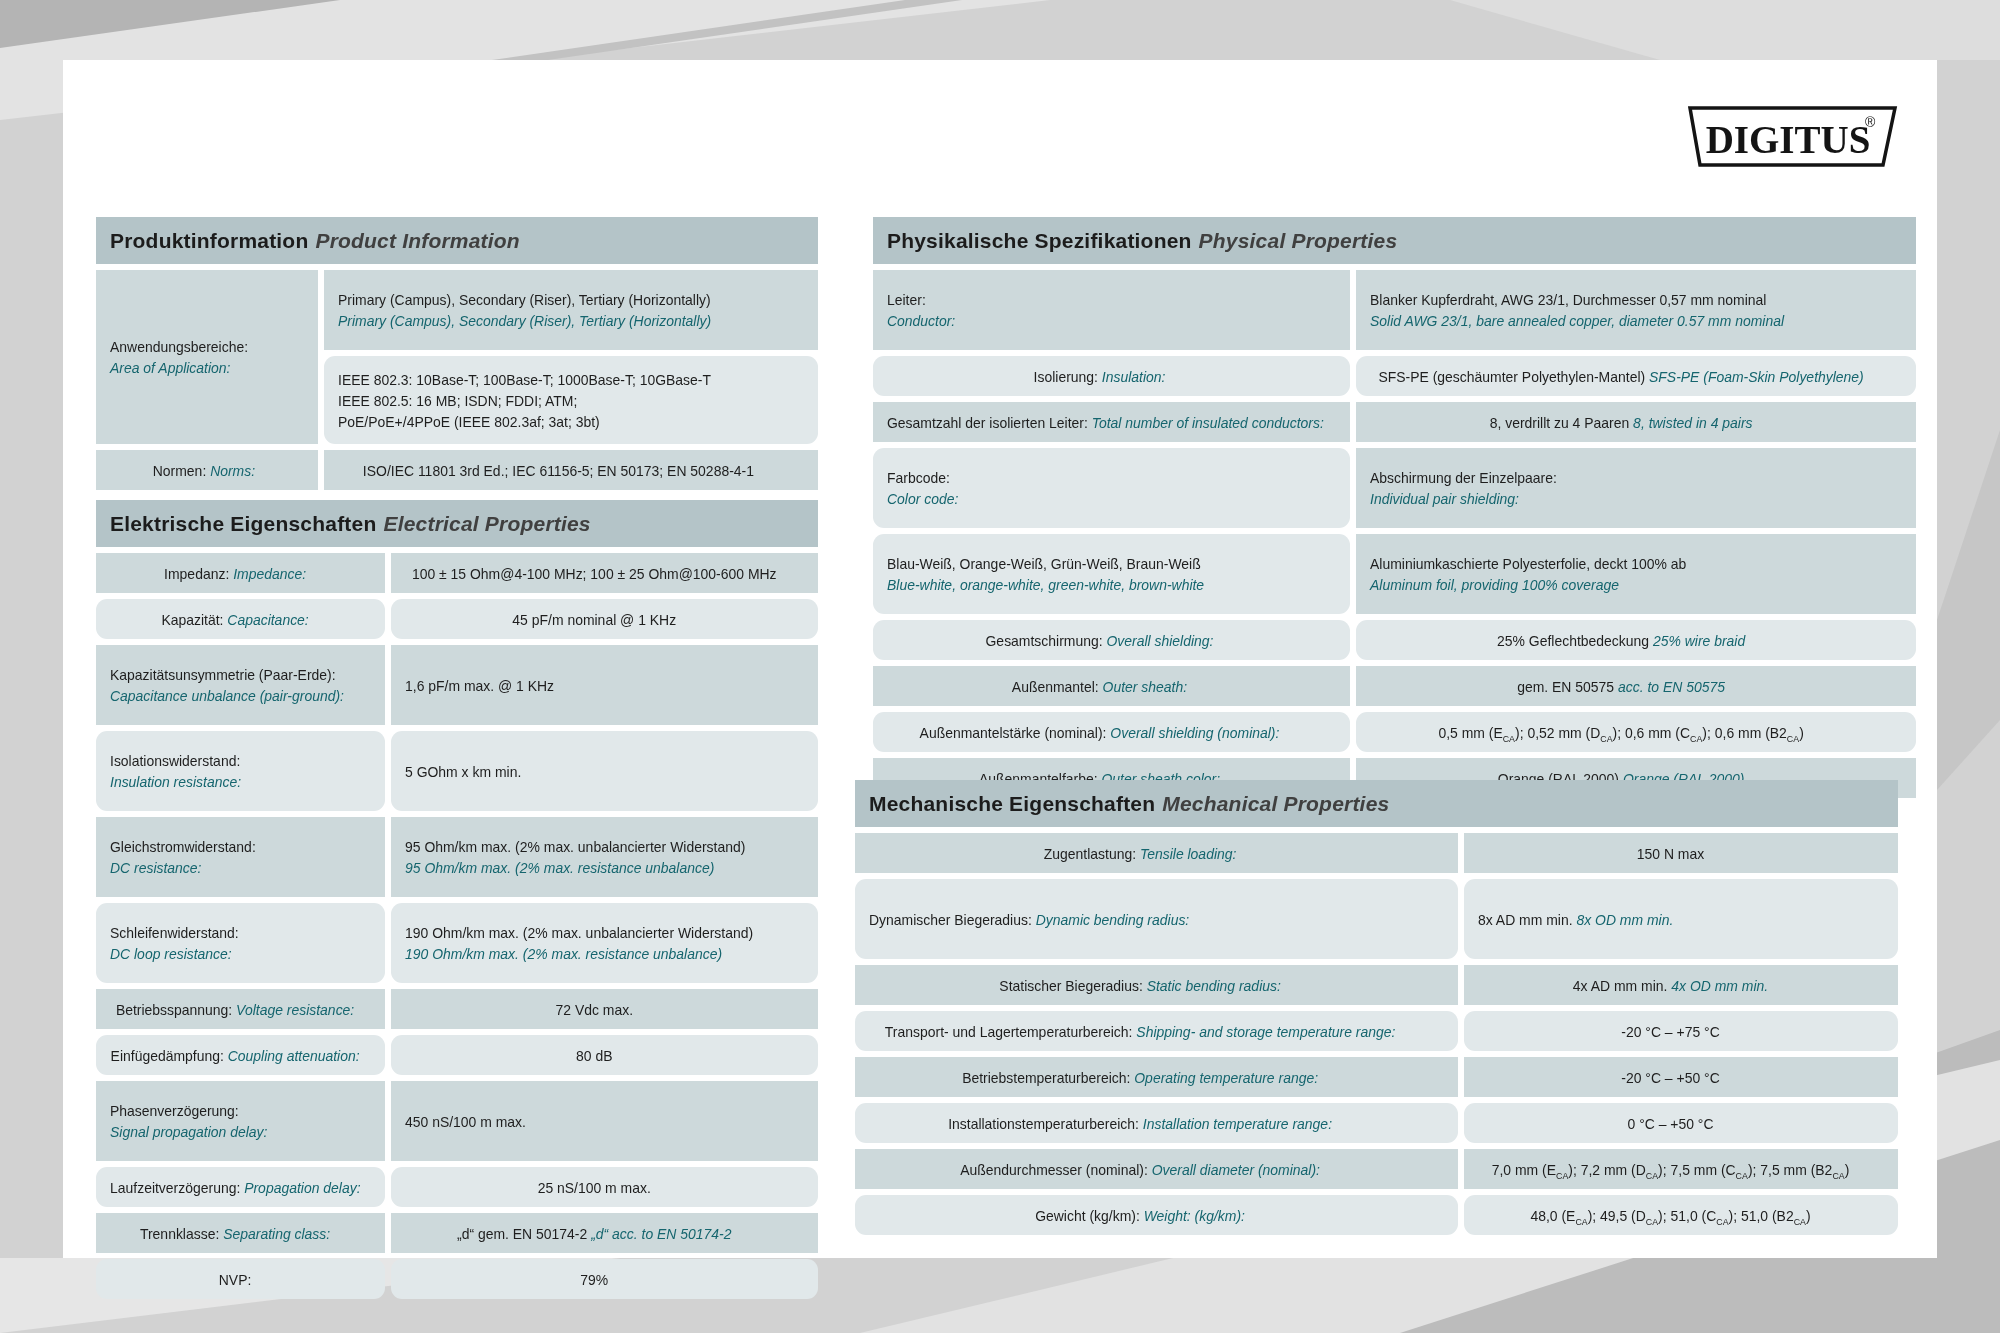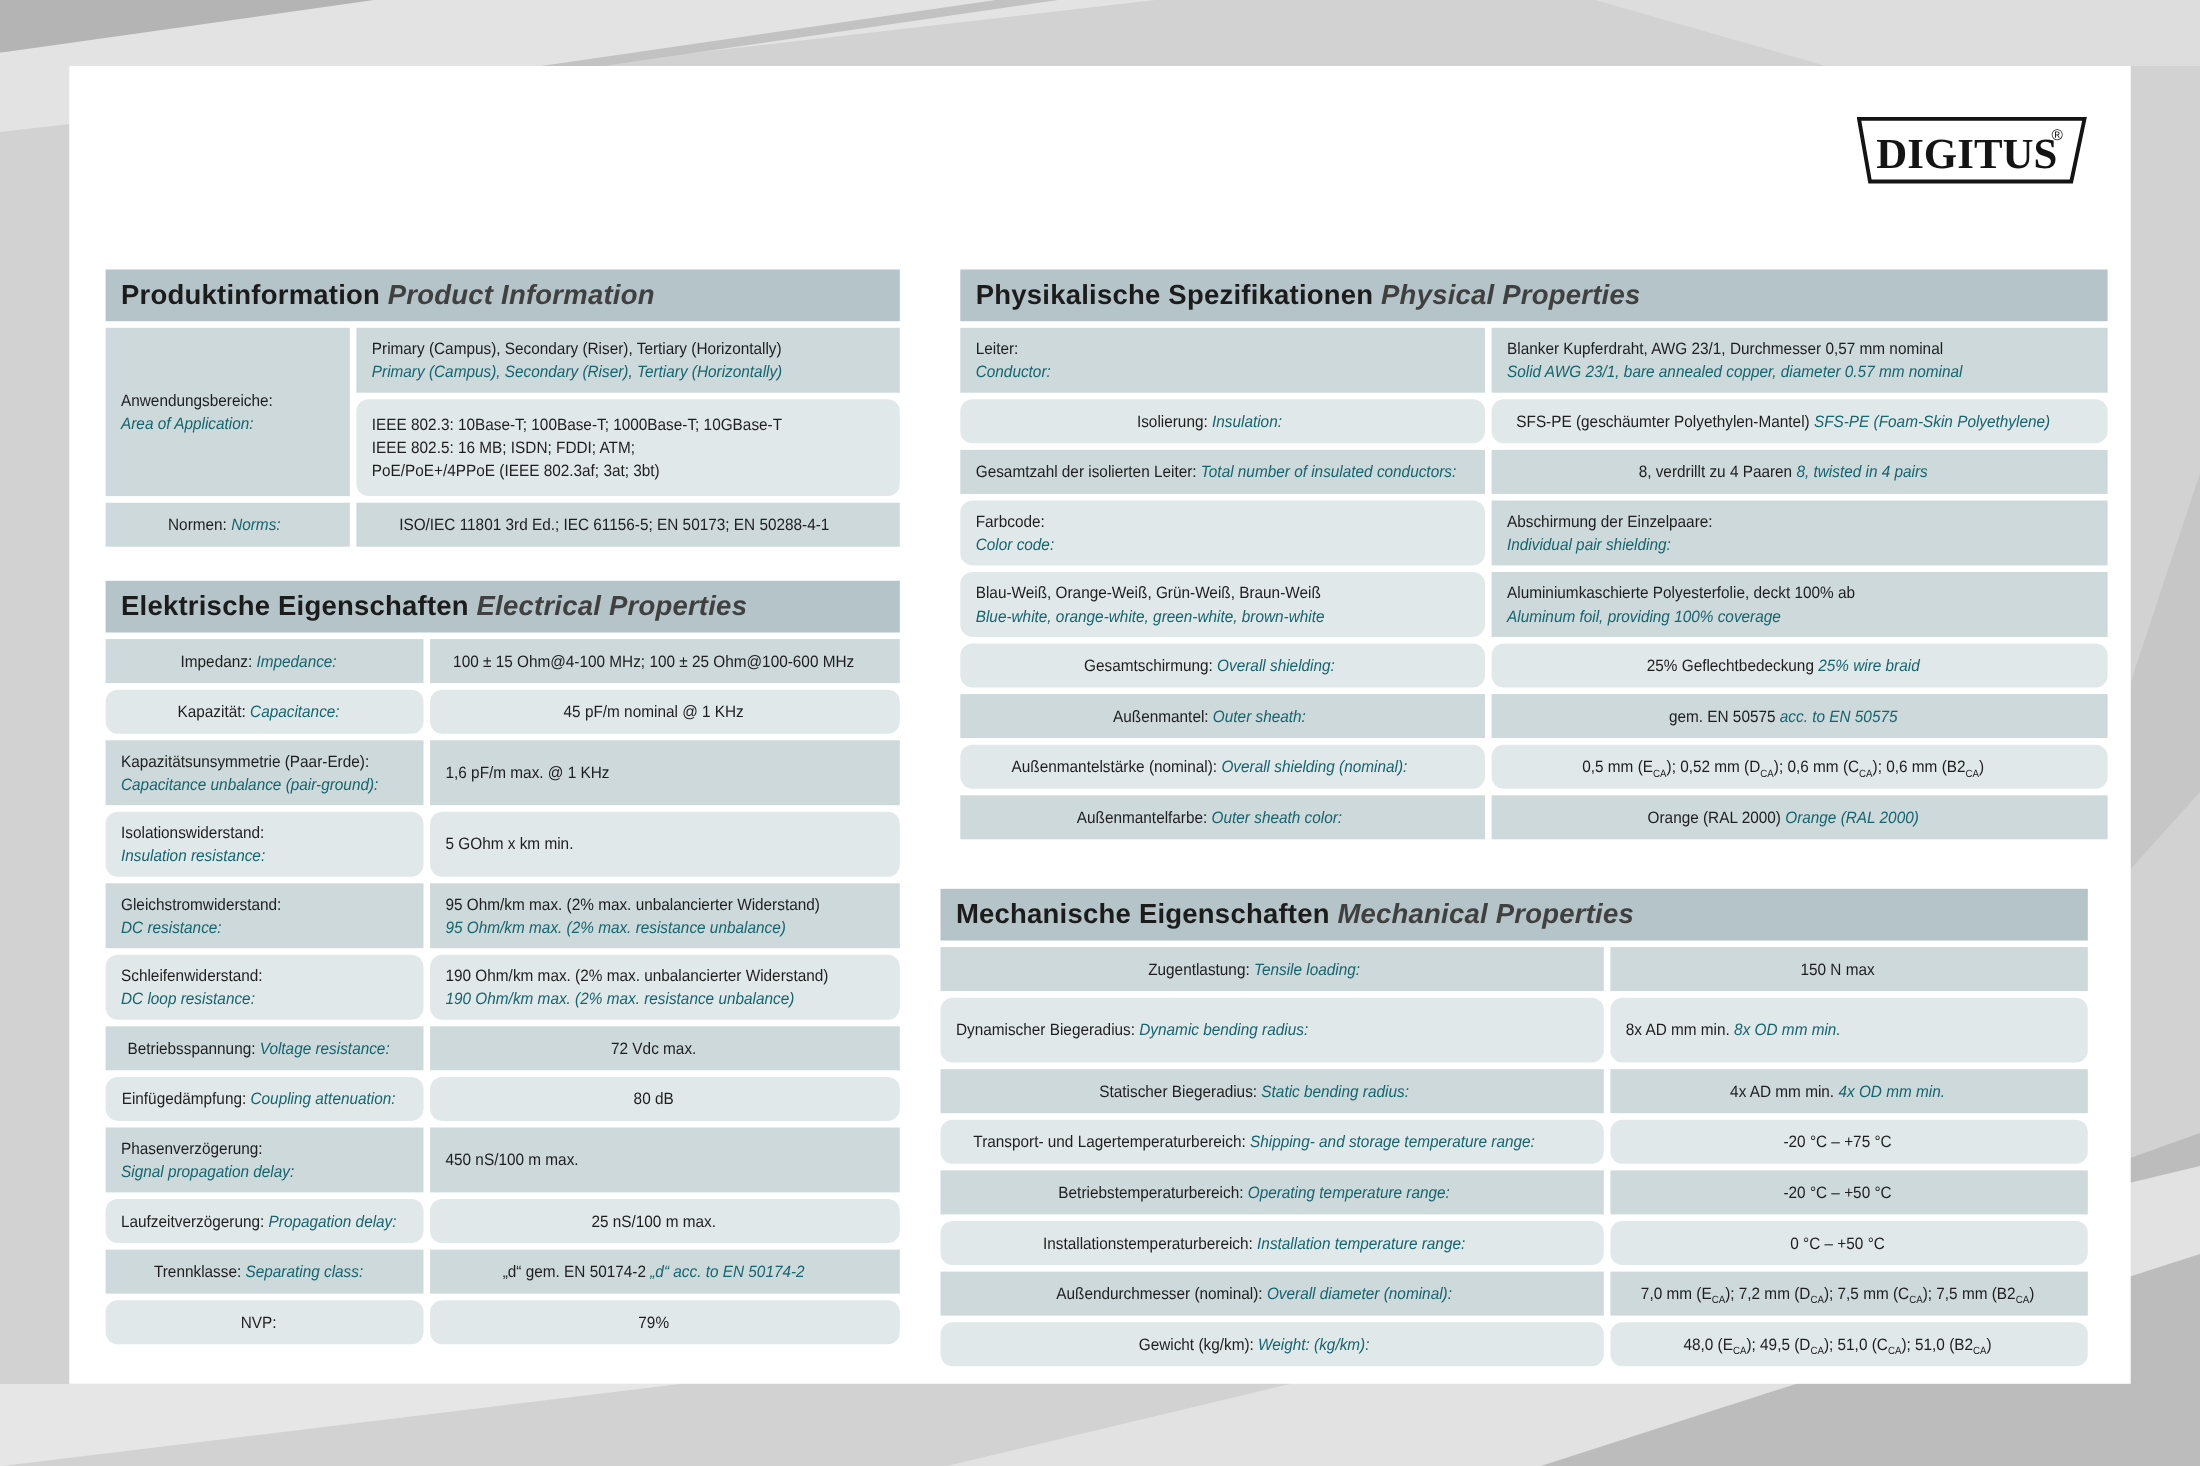--- a/index.html
+++ b/index.html
@@ -25,33 +25,33 @@
 
   .dtable{position:absolute;display:grid;column-gap:6px;row-gap:6px;}
   .t1{left:96px;top:217px;width:722px;grid-template-columns:222px 1fr;}
   .t2{left:96px;top:500px;width:722px;grid-template-columns:289px 1fr;}
   .t3{left:873px;top:217px;width:1043px;grid-template-columns:477px 1fr;}
   .t4{left:855px;top:780px;width:1043px;grid-template-columns:603px 1fr;}
 
   .thead{
     grid-column:1/-1;height:47px;background:#b4c4c8;
     display:flex;align-items:center;padding-left:14px;box-sizing:border-box;
-    font-size:25px;font-weight:bold;letter-spacing:.2px;margin-top:28px;
+    font-size:21px;font-weight:bold;letter-spacing:.2px;
   }
   .thead .title-de{color:#1c1c1c;}
   .thead .title-en{color:#404040;font-style:italic;margin-left:7px;}
 
   .cell{
     display:flex;flex-direction:column;justify-content:center;
     padding-left:14px;padding-right:6px;box-sizing:border-box;
     font-size:15px;line-height:21px;color:#1e1e1e;overflow:hidden;
   }
   .cell .tx{transform:scaleX(.93);transform-origin:0 50%;white-space:nowrap;}
   .h1{height:40px;text-align:center;}
-  .h2{height:59px;}
+  .h2{height:80px;}
   .h3{height:88px;}
   .shade-d{background:#cdd9db;}
   .shade-l{background:#e1e8ea;border-radius:11px;}
   .en{color:#15656e;font-style:italic;}
   .de{color:#1e1e1e;}
   sub{font-size:9.5px;line-height:0;}
 </style>
 </head>
 <body>
 

